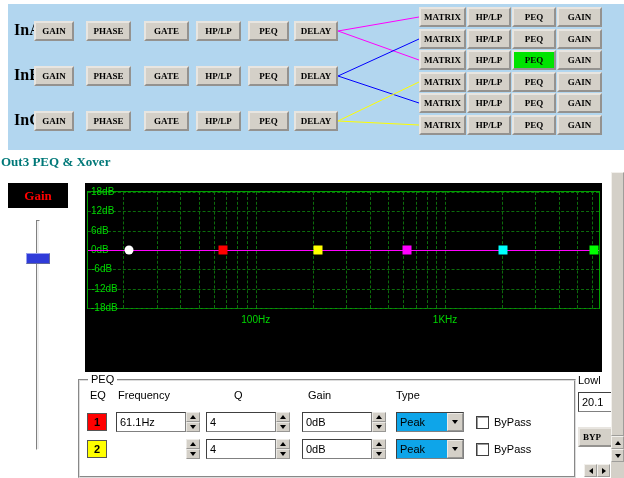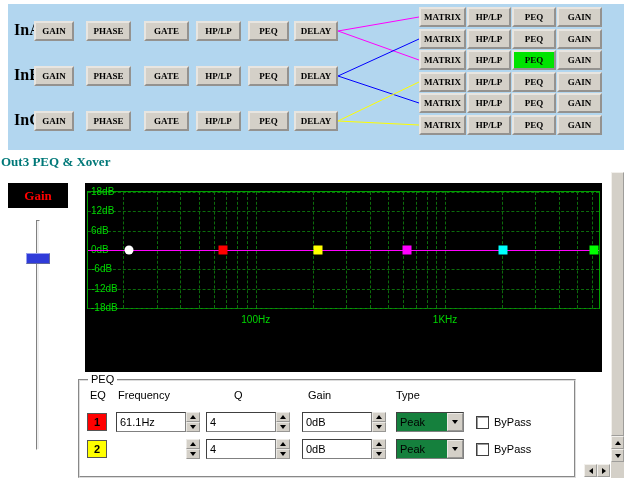--- a/index.html
+++ b/index.html
@@ -49,21 +49,21 @@
   .tin{position:absolute;height:20px;background:#fff;border:1px solid #808080;
        border-top-color:#404040;border-left-color:#404040;font-size:11px;line-height:18px;padding-left:3px;color:#000;}
   .spin{position:absolute;width:14px;height:20px;}
   .sp{position:absolute;left:0;width:14px;height:10px;background:#d4d0c8;border:1px outset #eceae6;
       display:flex;align-items:center;justify-content:center;}
   .sp.up{top:0}.sp.dn{top:10px}
   .t-up{width:0;height:0;border-left:3px solid transparent;border-right:3px solid transparent;border-bottom:4px solid #000;}
   .t-dn{width:0;height:0;border-left:3px solid transparent;border-right:3px solid transparent;border-top:4px solid #000;}
   .t-l{width:0;height:0;border-top:3px solid transparent;border-bottom:3px solid transparent;border-right:4px solid #000;}
   .t-r{width:0;height:0;border-top:3px solid transparent;border-bottom:3px solid transparent;border-left:4px solid #000;}
-  .dd{position:absolute;width:68px;height:20px;background:#15803d;border:1px solid #808080;
+  .dd{position:absolute;width:68px;height:20px;background:#0ea5e9;border:1px solid #808080;
       border-top-color:#404040;border-left-color:#404040;font-size:11px;}
   .dd-text{position:absolute;left:3px;top:1px;line-height:17px;}
   .dd-btn{position:absolute;right:0;top:0;width:16px;height:18px;background:#d4d0c8;border:1px outset #eceae6;
           display:flex;align-items:center;justify-content:center;}
   .cb{position:absolute;width:13px;height:13px;background:#fff;border:1px solid #404040;box-shadow:inset 1px 1px 0 #9a9a9a;}
   .cb-label{position:absolute;font-size:11px;line-height:14px;}
 
   
   .right-clip{position:absolute;left:578px;top:372px;width:33px;height:106px;overflow:hidden;}
   .rp-label{position:absolute;left:0;top:2px;font-size:11px;}
@@ -282,20 +282,25 @@
     <div class="dd" style="left:316px;top:58px">
       <span class="dd-text">Peak</span>
       <span class="dd-btn">
           <i class="t-dn"></i>
         </span>
     </div>
     <div class="cb" style="left:396px;top:62px"></div>
     <div class="cb-label" style="left:414px;top:61px">ByPass</div>
   </div>
 
+  <div class="right-clip">
+    <div class="rp-label">Lowl</div>
+    <div class="tin rp-val">20.1</div>
+    <button class="rp-btn">BYP</button>
+  </div>
 
   <div class="vsb">
     <div class="vsb-thumb"></div>
     <div class="sb-btn" style="top:264px">
         <i class="t-up"></i>
       </div>
     <div class="sb-btn" style="top:277px">
         <i class="t-dn"></i>
       </div>
   </div>

